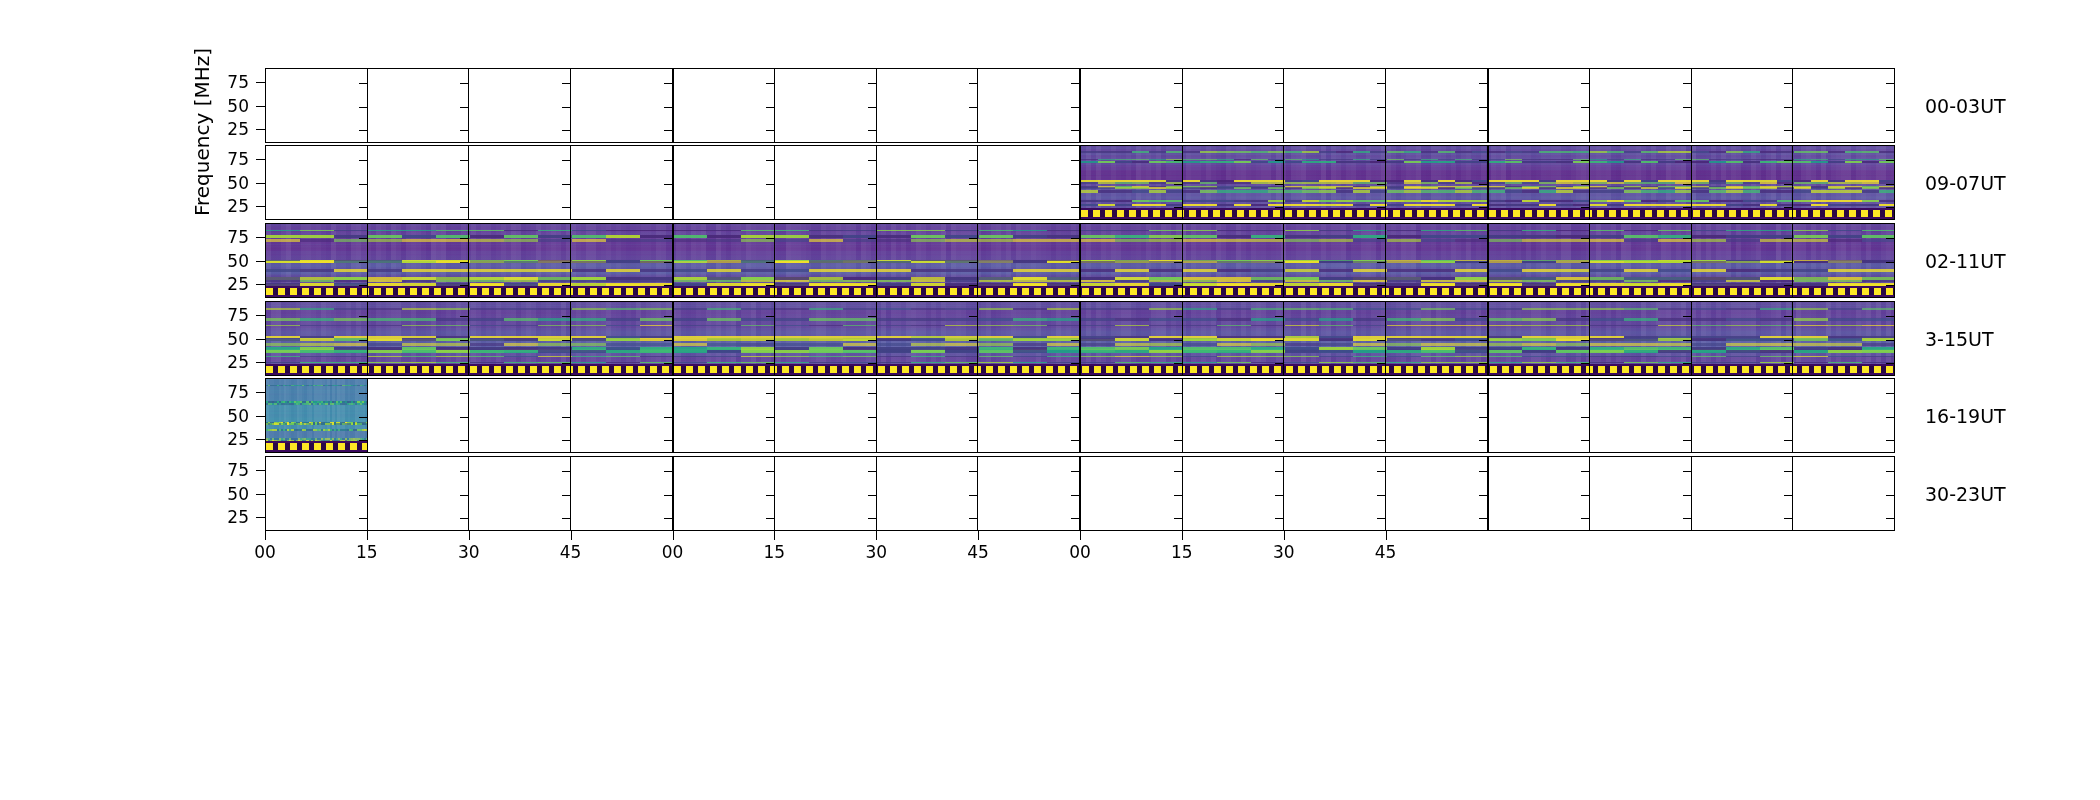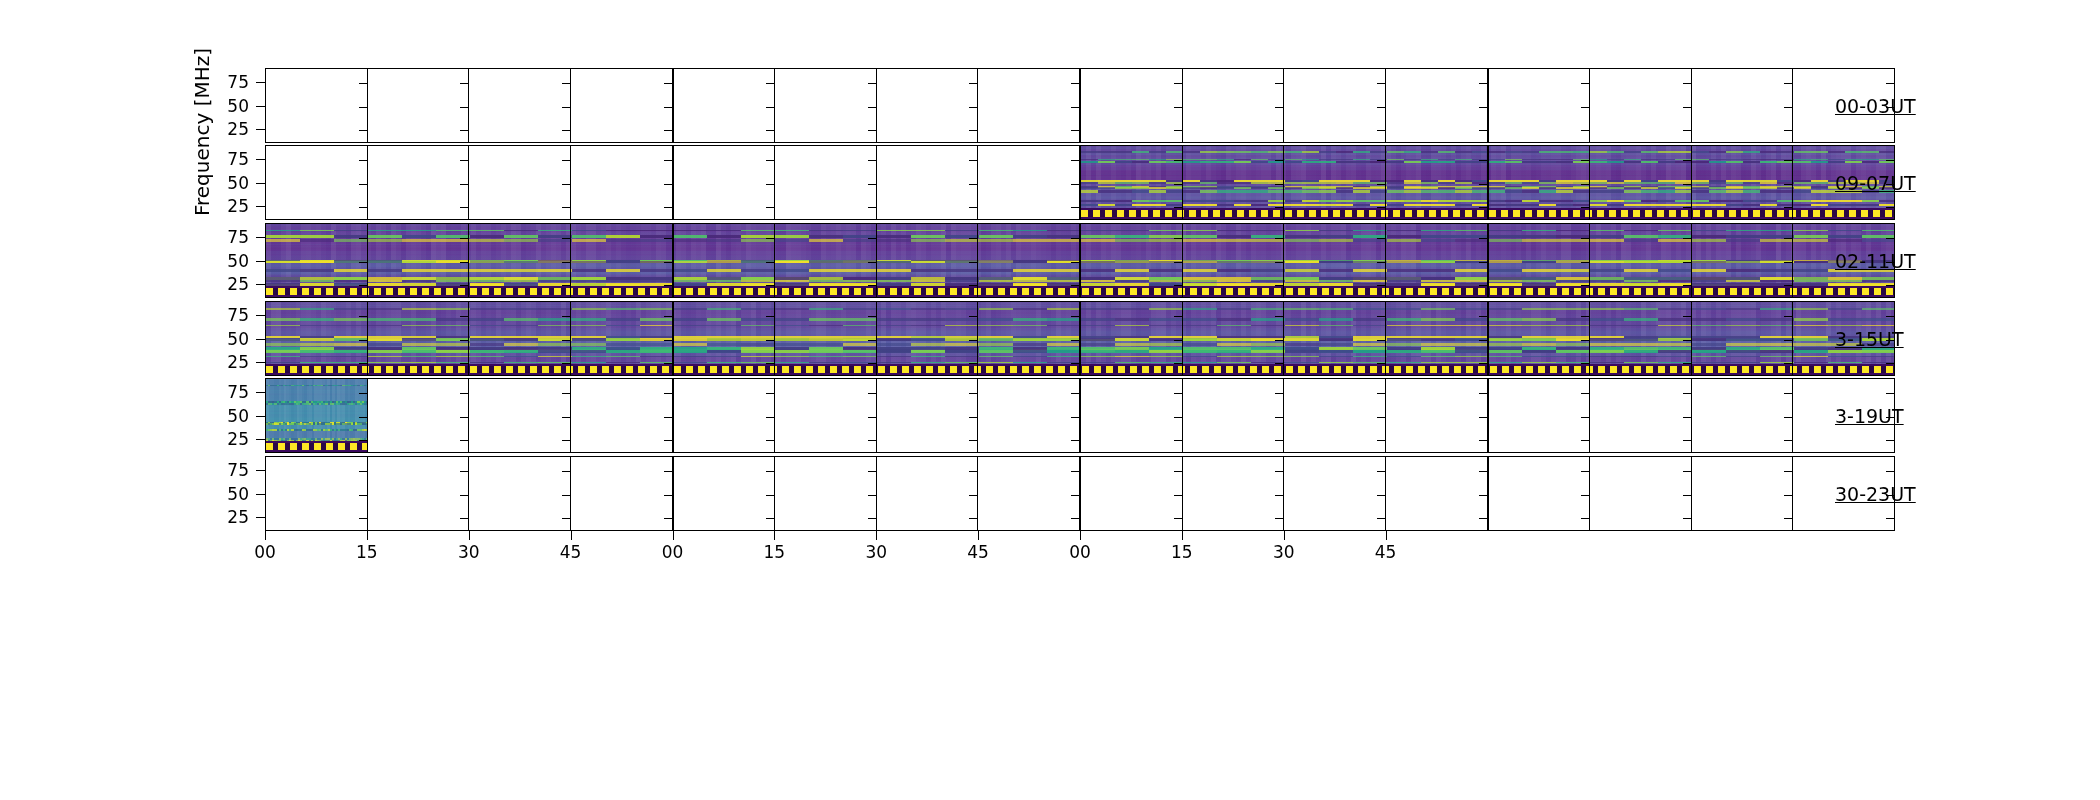--- a/index.html
+++ b/index.html
@@ -20,21 +20,21 @@
   .row{position:absolute;left:265px;width:1630px;border:1.6px solid #000;box-sizing:border-box;background:#fff;overflow:hidden;}
   .panelgrid{position:absolute;left:0;top:0;right:0;bottom:0;display:flex;pointer-events:none;}
   .pcell{flex:1 1 0;border-right:1.4px solid #000;box-sizing:border-box;position:relative;}
   .pcell:last-child{border-right:none;}
   .pcell.hourend{border-right-width:2.2px;}
 
   .ytick{position:absolute;left:-9px;width:9px;height:0;border-top:1.5px solid #000;}
   .yticklabel{position:absolute;right:0;font-size:17px;color:#000;text-align:right;width:46px;transform:translateY(-50%);}
   .ytick-in{position:absolute;width:8px;height:0;border-top:1.4px solid #000;}
 
-  .rowlabel{position:absolute;left:1835px;font-size:19px;color:#000;white-space:nowrap;transform:translateY(-50%);text-decoration:underline;}
+  .rowlabel{position:absolute;left:1925px;font-size:19px;color:#000;white-space:nowrap;transform:translateY(-50%);}
 
   .xtick{position:absolute;top:0;height:9px;width:0;border-left:1.5px solid #000;}
   .xticklabel{position:absolute;top:11px;font-size:17px;color:#000;transform:translateX(-50%);white-space:nowrap;}
 
   .spec{position:absolute;top:0;bottom:0;overflow:hidden;}
   .specbg{position:absolute;left:0;top:0;right:0;bottom:0;background:#3d0f52;}
   .noise,.streaks,.bands,.vstripes,.shimmer{position:absolute;left:0;top:0;right:0;bottom:0;}
   .dashband{position:absolute;left:0;right:0;bottom:0;height:11px;}
 </style>
 </head>
@@ -692,21 +692,21 @@
     <div class="yticklabel" style="position: absolute; left: 203px; top: 338.5px;">50</div>
     <div class="ytick" style="position: absolute; left: 256px; top: 315.062px;"></div>
     <div class="yticklabel" style="position: absolute; left: 203px; top: 315.062px;">75</div>
     <div class="rowlabel" style="top: 338.5px;">3-15UT</div>
     <div class="ytick" style="position: absolute; left: 256px; top: 438.938px;"></div>
     <div class="yticklabel" style="position: absolute; left: 203px; top: 438.938px;">25</div>
     <div class="ytick" style="position: absolute; left: 256px; top: 415.5px;"></div>
     <div class="yticklabel" style="position: absolute; left: 203px; top: 415.5px;">50</div>
     <div class="ytick" style="position: absolute; left: 256px; top: 392.062px;"></div>
     <div class="yticklabel" style="position: absolute; left: 203px; top: 392.062px;">75</div>
-    <div class="rowlabel" style="top: 415.5px;">3-19UT</div>
+    <div class="rowlabel" style="top: 415.5px;">16-19UT</div>
     <div class="ytick" style="position: absolute; left: 256px; top: 516.938px;"></div>
     <div class="yticklabel" style="position: absolute; left: 203px; top: 516.938px;">25</div>
     <div class="ytick" style="position: absolute; left: 256px; top: 493.5px;"></div>
     <div class="yticklabel" style="position: absolute; left: 203px; top: 493.5px;">50</div>
     <div class="ytick" style="position: absolute; left: 256px; top: 470.062px;"></div>
     <div class="yticklabel" style="position: absolute; left: 203px; top: 470.062px;">75</div>
     <div class="rowlabel" style="top: 493.5px;">30-23UT</div>
   </div>
 
 </body></html>

